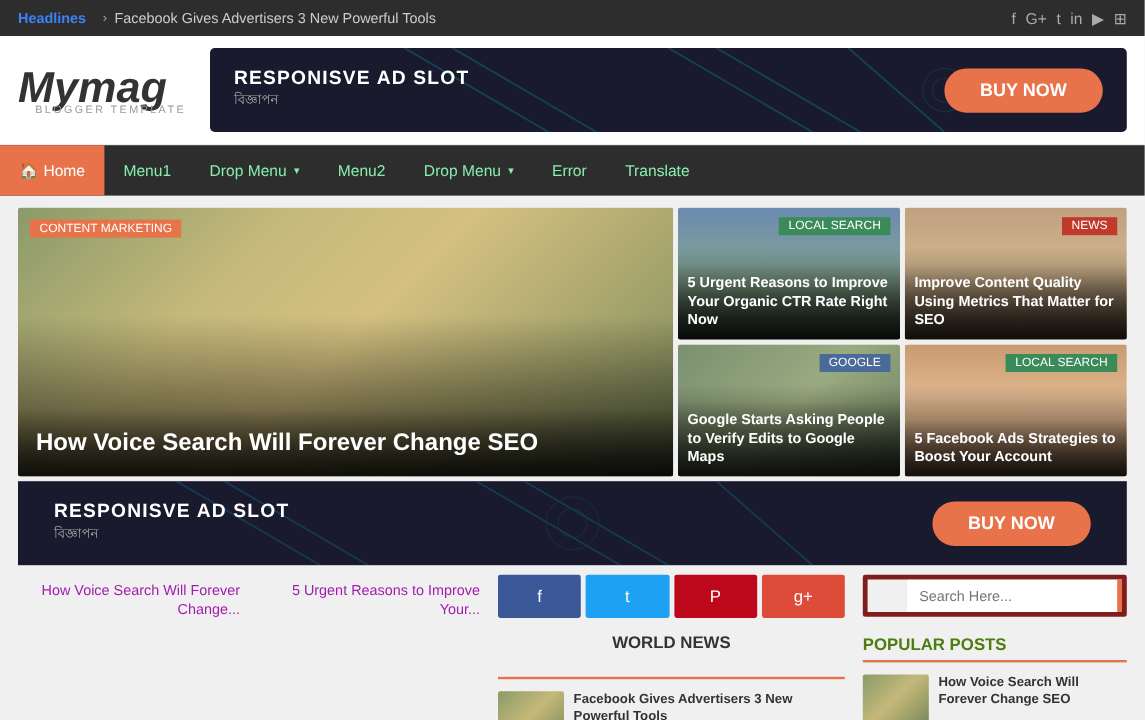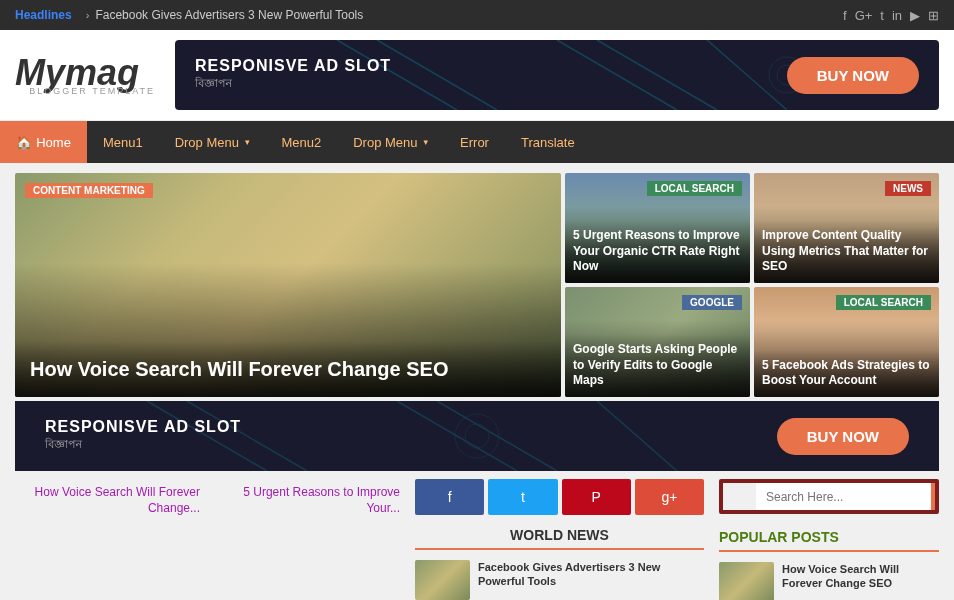--- a/index.html
+++ b/index.html
@@ -18,37 +18,37 @@
     .logo span { color: #333; }
     .logo-sub { font-size: 9px; color: #999; letter-spacing: 2px; text-transform: uppercase; display: block; text-align: right; margin-top: -5px; }
     .ad-banner { flex: 1; background: #1a1a2e; border-radius: 4px; height: 70px; display: flex; align-items: center; justify-content: space-between; padding: 10px 20px; overflow: hidden; position: relative; }
     .ad-text-block { position: relative; z-index: 1; }
     .ad-title { color: #fff; font-weight: bold; font-size: 16px; letter-spacing: 1px; }
     .ad-subtitle { color: #aaa; font-size: 11px; }
     .buy-btn { background: #e8734a; color: #fff; border: none; border-radius: 25px; padding: 10px 30px; font-size: 15px; font-weight: bold; cursor: pointer; position: relative; z-index: 1; white-space: nowrap; }
 
     
     .nav { background: #2d2d2d; display: flex; align-items: stretch; height: 42px; }
-    .nav-item { color: #fdba74; padding: 0 16px; display: flex; align-items: center; cursor: pointer; font-size: 13px; gap: 4px; transition: background 0.2s; }
+    .nav-item { color: #86efac; padding: 0 16px; display: flex; align-items: center; cursor: pointer; font-size: 13px; gap: 4px; transition: background 0.2s; }
     .nav-item.active { background: #e8734a; color: #fff; }
 
     
     .main-content { padding: 10px 15px; }
     .featured-grid { display: grid; grid-template-columns: 1fr 185px 185px; grid-template-rows: 110px 110px; gap: 4px; height: 224px; }
     .featured-main { grid-row: 1 / 3; position: relative; overflow: hidden; border-radius: 2px; }
     .grid-item { position: relative; overflow: hidden; border-radius: 2px; }
     
     .featured-main .bg { background: linear-gradient(135deg, #8a9a6a 0%, #c5b97a 30%, #d4c080 50%, #7a8a5a 100%); width: 100%; height: 100%; }
     
     .img-sky { background: linear-gradient(180deg, #6a8ab0 0%, #8aaa90 60%, #5a7a60 100%); width: 100%; height: 100%; }
     .img-person { background: linear-gradient(180deg, #c0a080 0%, #d4b890 50%, #b09070 100%); width: 100%; height: 100%; }
     .img-group { background: linear-gradient(135deg, #7a9070 0%, #9aaa80 50%, #6a8060 100%); width: 100%; height: 100%; }
     .img-woman { background: linear-gradient(180deg, #c89a70 0%, #e0b890 40%, #d4a880 100%); width: 100%; height: 100%; }
 
-    .category-badge { position: absolute; top: 8px; right: 8px; padding: 2px 8px; font-size: 10px; font-weight: bold; color: #fff; text-transform: uppercase; z-index: 2; }
+    .category-badge { position: absolute; top: 8px; right: 8px; padding: 2px 8px; font-size: 10px; font-weight: normal; color: #fff; text-transform: uppercase; z-index: 2; }
     .badge-orange { background: #e8734a; }
     .badge-green { background: #3a8a5a; }
     .badge-blue { background: #4a6a9a; }
     .badge-red { background: #c0392b; }
 
     .item-overlay { position: absolute; bottom: 0; left: 0; right: 0; background: linear-gradient(transparent, rgba(0,0,0,0.7)); padding: 8px; z-index: 2; }
     .item-title { color: #fff; font-size: 12px; font-weight: bold; line-height: 1.3; }
     .featured-main .item-overlay { padding: 15px; }
     .featured-main .item-title { font-size: 20px; }
 
@@ -69,21 +69,21 @@
 
     
     .social-world { }
     .social-icons-row { display: flex; gap: 4px; margin-bottom: 12px; }
     .social-btn { flex: 1; height: 36px; display: flex; align-items: center; justify-content: center; color: #fff; border: none; cursor: pointer; font-size: 14px; border-radius: 2px; }
     .fb { background: #3b5998; }
     .tw { background: #1da1f2; }
     .pt { background: #bd081c; }
     .gp { background: #dd4b39; }
 
-    .section-title { text-align: center; font-size: 14px; font-weight: bold; color: #333; text-transform: uppercase; border-bottom: 2px solid #e8734a; padding-bottom: 5px; margin-bottom: 10px; }
+    .section-title { text-align: center; font-size: 14px; font-weight: bold; color: #333; text-transform: uppercase; border-bottom: 2px solid #e8734a; padding-bottom: 21px; margin-bottom: 10px; }
 
     .news-item { display: flex; gap: 8px; margin-bottom: 10px; align-items: flex-start; }
     .news-thumb { width: 55px; height: 40px; flex-shrink: 0; border-radius: 2px; }
     .img-news1 { background: linear-gradient(135deg, #8a9a6a 0%, #c5b97a 50%, #7a8a5a 100%); }
     .news-text { font-size: 11px; color: #333; font-weight: bold; line-height: 1.3; }
     .popular-title { font-size: 14px; font-weight: bold; color: #4d7c0f; text-transform: uppercase; border-bottom: 2px solid #e8734a; padding-bottom: 5px; margin-bottom: 10px; }
     .popular-item { display: flex; gap: 8px; margin-bottom: 10px; }
     .popular-thumb { width: 55px; height: 40px; flex-shrink: 0; border-radius: 2px; }
     .img-pop1 { background: linear-gradient(135deg, #8a9a6a 0%, #c5b97a 50%, #7a8a5a 100%); }
     .popular-text { font-size: 11px; color: #333; font-weight: bold; line-height: 1.3; }

